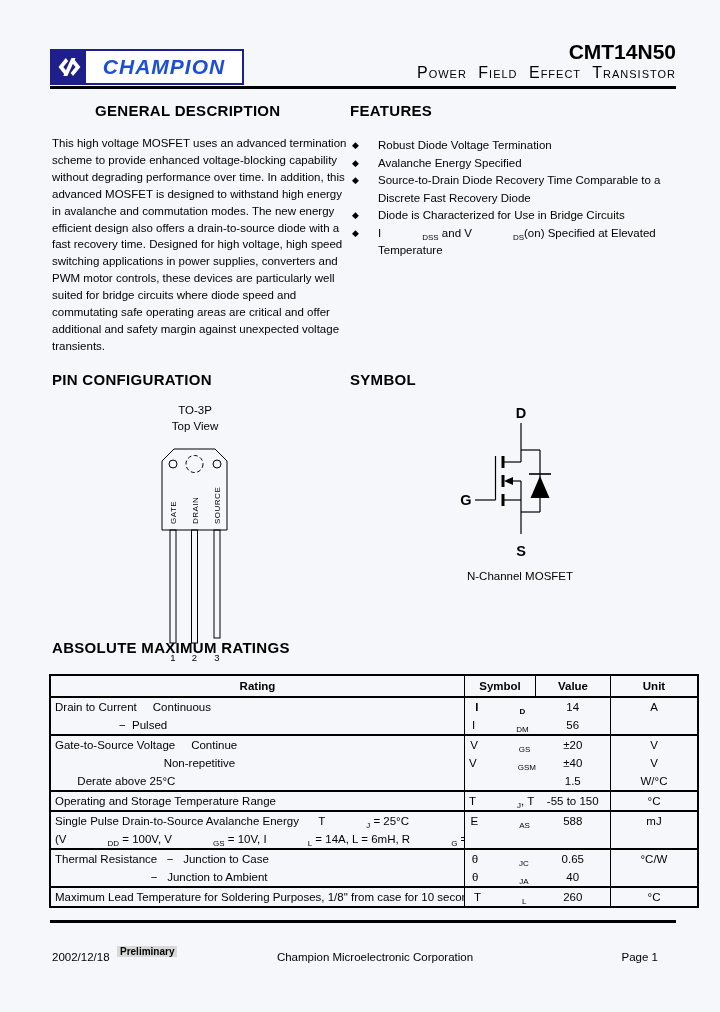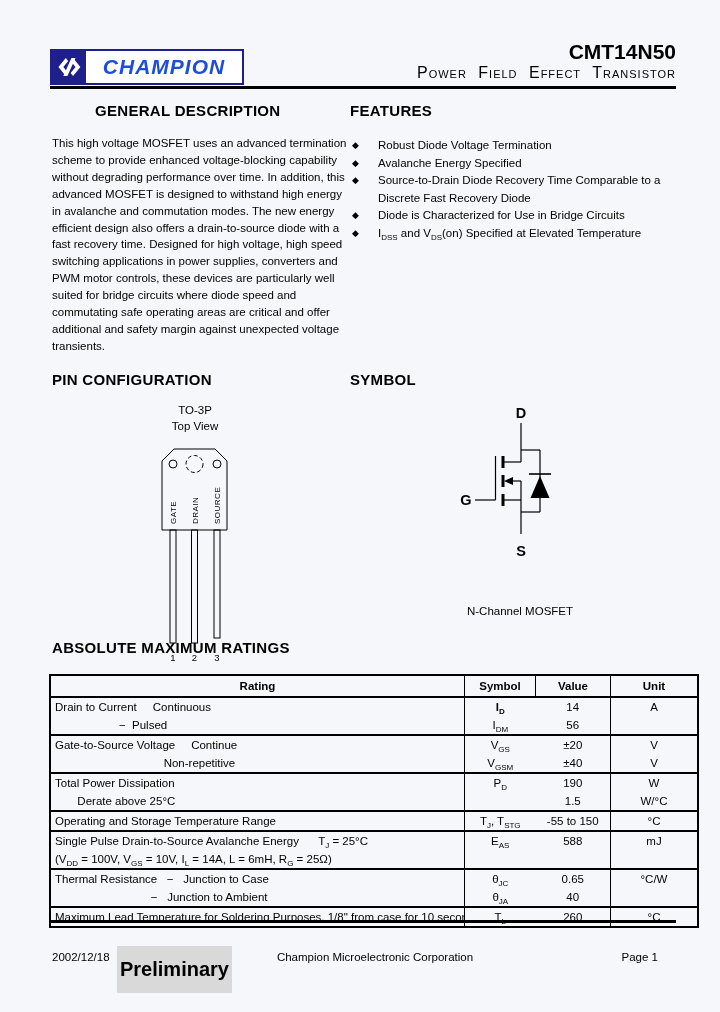--- a/index.html
+++ b/index.html
@@ -22,37 +22,37 @@
   .h2{font-size:15px;font-weight:bold;letter-spacing:0.3px;}
   .gd-heading{left:52px;top:102px;margin-left:43px;}
   .gd-body{left:52px;top:135px;width:302px;font-size:11.5px;line-height:16.9px;}
   .features-heading{left:350px;top:102px;}
   .features-list{left:352px;top:137px;width:330px;list-style:none;margin:0;padding:0;}
   .features-list li{display:flex;font-size:11.5px;line-height:17.5px;}
   .bullet{flex:0 0 26px;font-size:9px;line-height:17.5px;}
   .pinconf-heading{left:52px;top:371px;}
   .pkg-title{left:128px;top:402px;width:134px;text-align:center;font-size:11.5px;line-height:16px;}
   .symbol-heading{left:350px;top:371px;}
-  .sym-caption{left:420px;top:570px;width:200px;text-align:center;font-size:11.5px;margin-top:35px;}
+  .sym-caption{left:420px;top:570px;width:200px;text-align:center;font-size:11.5px;}
   .amr-heading{left:52px;top:639px;}
   
   .amr-table{left:49px;top:674px;width:627px;border-collapse:collapse;table-layout:fixed;}
   .amr-table th,.amr-table td{font-size:11.5px;padding:1px 4px;height:16px;line-height:14.5px;overflow:hidden;white-space:nowrap;}
   .amr-table{border:2px solid #000;}
   .amr-table thead th{font-weight:bold;text-align:center;border-bottom:2px solid #000;height:18px;}
   .c-rating{width:405px;border-right:1px solid #000;text-align:left;}
   .c-symbol{width:62px;text-align:center;}
   thead .c-symbol{border-right:1px solid #000;}
   .c-value{width:66px;text-align:center;border-right:1px solid #000;}
   .c-unit{width:78px;text-align:center;}
   tr.gs td{border-top:2px solid #000;}
-  sub{font-size:8px;line-height:0;}
+  sub{font-size:8px;line-height:0;margin-left:41px;}
   
   .footer-date{left:52px;top:951px;font-size:11.5px;}
-  .footer-status{left:117px;top:946px;font-size:20px;font-weight:bold;background:#d9d9d9;padding:12px 3px;}
+  .footer-status{left:117px;top:946px;font-size:10px;font-weight:bold;background:#d9d9d9;padding:0 3px;}
   .footer-company{left:62px;top:951px;width:626px;text-align:center;font-size:11.5px;}
   .footer-page{right:62px;top:951px;font-size:11.5px;}
   svg text{font-family:"Liberation Sans", sans-serif;}
 </style>
 </head>
 <body>
 
 <div class="abs logo">
   <div class="logo-mark">
     <svg width="28" height="26" viewBox="0 0 34 32">
@@ -179,26 +179,20 @@
         <td class="c-symbol"><span>V</span><sub>GS</sub></td>
         <td class="c-value">±20</td>
         <td class="c-unit">V</td>
       </tr>
     <tr>
         <td class="c-rating"><span>&nbsp;&nbsp;&nbsp;&nbsp;&nbsp;&nbsp;&nbsp;&nbsp;&nbsp;&nbsp;&nbsp;&nbsp;&nbsp;&nbsp;&nbsp;&nbsp;&nbsp;&nbsp;&nbsp;&nbsp;&nbsp;&nbsp;&nbsp;&nbsp;&nbsp;&nbsp;&nbsp;&nbsp;&nbsp;&nbsp;&nbsp;&nbsp;&nbsp;&nbsp;Non-repetitive</span></td>
         <td class="c-symbol"><span>V</span><sub>GSM</sub></td>
         <td class="c-value">±40</td>
         <td class="c-unit">V</td>
       </tr>
-    <tr class="gs">
-        <td class="c-rating"><span>Total Power Dissipation</span></td>
-        <td class="c-symbol"><span>P</span><sub>D</sub></td>
-        <td class="c-value">190</td>
-        <td class="c-unit">W</td>
-      </tr>
     <tr>
         <td class="c-rating"><span>&nbsp;&nbsp;&nbsp;&nbsp;&nbsp;&nbsp;&nbsp;Derate above 25°C</span></td>
         <td class="c-symbol"></td>
         <td class="c-value">1.5</td>
         <td class="c-unit">W/°C</td>
       </tr>
     <tr class="gs">
         <td class="c-rating"><span>Operating and Storage Temperature Range</span></td>
         <td class="c-symbol"><span>T</span><sub>J</sub><span>, T</span><sub>STG</sub></td>
         <td class="c-value">-55 to 150</td>

